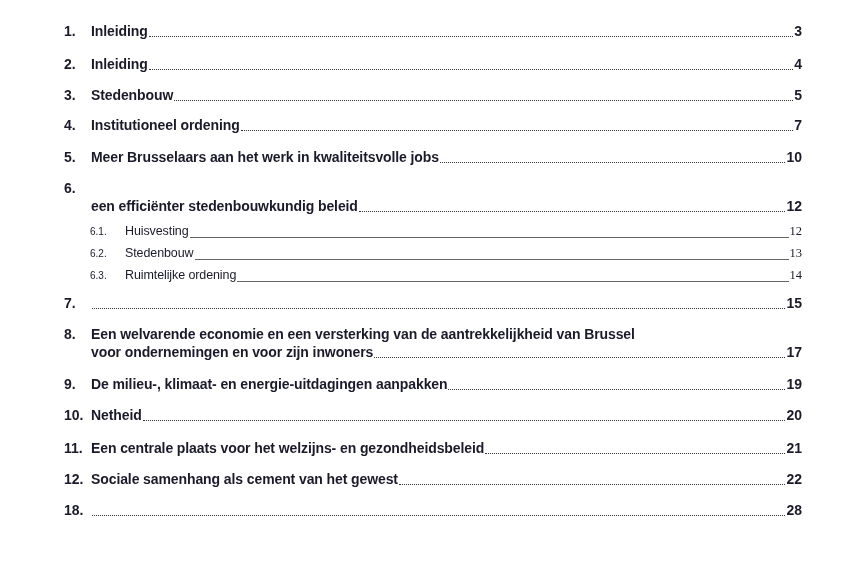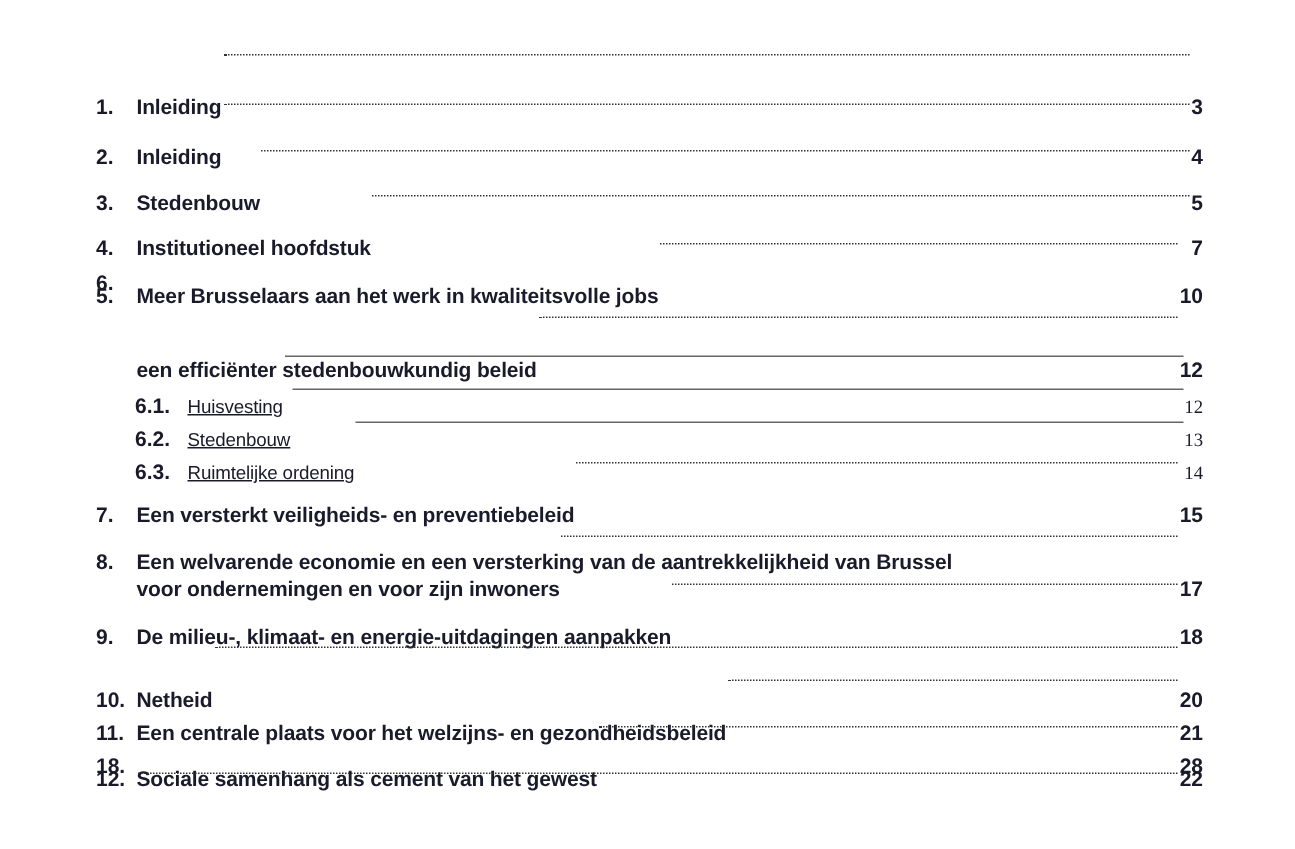--- a/index.html
+++ b/index.html
@@ -5,30 +5,30 @@
   html, body { margin: 0; padding: 0; background: #ffffff; }
   body {
     width: 863px; height: 566px; position: relative; overflow: hidden;
     font-family: "Liberation Sans", "DejaVu Sans", sans-serif;
     color: #1a1a2a;
   }
   .toc { position: absolute; left: 0; top: 0; width: 863px; }
   .entry { position: absolute; left: 64px; width: 738px; }
   .row { display: flex; align-items: baseline; height: 18px; }
   .num { flex: 0 0 27px; font-weight: bold; font-size: 14px; }
-  .title { font-weight: bold; font-size: 14px; white-space: nowrap; letter-spacing: -0.1px; margin-top: 40px; }
+  .title { font-weight: bold; font-size: 14px; white-space: nowrap; letter-spacing: -0.1px; }
   .leader {
     flex: 1 1 auto; height: 1px; margin: 0 1px; align-self: flex-end;
     margin-bottom: 4px;
     border-bottom: 1px dotted #333;
   }
   .page { font-weight: bold; font-size: 14px; text-align: right; white-space: nowrap; }
   .sub { position: absolute; left: 90px; width: 712px; }
-  .sub .num { flex: 0 0 35px; font-weight: bold; font-size: 14px; }
-  .sub .title { font-weight: normal; font-size: 12.5px; text-decoration: underline; }
+  .sub .num { flex: 0 0 35px; font-weight: normal; font-size: 10px; }
+  .sub .title { font-weight: normal; font-size: 12.5px; }
   .sub .leader { border-bottom: 1px solid #666; margin-bottom: 4px; }
   .sub .page { font-weight: normal; font-size: 12.5px; font-family: "Liberation Serif", "DejaVu Serif", serif; }
 </style>
 </head>
 <body>
 
 <div class="toc">
 
   <div class="entry" style="top:23px">
     <div class="row">
@@ -53,21 +53,21 @@
         <span class="num">3.</span>
         <span class="title">Stedenbouw</span>
         <span class="leader"></span>
         <span class="page">5</span>
       </div>
   </div>
 
   <div class="entry" style="top:117px">
     <div class="row">
         <span class="num">4.</span>
-        <span class="title">Institutioneel hoofdstuk</span>
+        <span class="title">Institutioneel ordening</span>
         <span class="leader"></span>
         <span class="page">7</span>
       </div>
   </div>
 
   <div class="entry" style="top:149px">
     <div class="row">
         <span class="num">5.</span>
         <span class="title">Meer Brusselaars aan het werk in kwaliteitsvolle jobs</span>
         <span class="leader"></span>
@@ -108,21 +108,20 @@
         <span class="num">6.3.</span>
         <span class="title">Ruimtelijke ordening</span>
         <span class="leader"></span>
         <span class="page">14</span>
       </div>
   </div>
 
   <div class="entry" style="top:295px">
     <div class="row">
         <span class="num">7.</span>
-        <span class="title">Een versterkt veiligheids- en preventiebeleid</span>
         <span class="leader"></span>
         <span class="page">15</span>
       </div>
   </div>
 
   <div class="entry" style="top:326px">
     <div class="row">
         <span class="num">8.</span>
         <span class="title">Een welvarende economie en een versterking van de aantrekkelijkheid van Brussel</span>
       </div>
@@ -132,25 +131,25 @@
         <span class="leader"></span>
         <span class="page">17</span>
       </div>
   </div>
 
   <div class="entry" style="top:376px">
     <div class="row">
         <span class="num">9.</span>
         <span class="title">De milieu-, klimaat- en energie-uitdagingen aanpakken</span>
         <span class="leader"></span>
-        <span class="page">18</span>
+        <span class="page">19</span>
       </div>
   </div>
 
-  <div class="entry" style="top:418px">
+  <div class="entry" style="top:407px">
     <div class="row">
         <span class="num">10.</span>
         <span class="title">Netheid</span>
         <span class="leader"></span>
         <span class="page">20</span>
       </div>
   </div>
 
   <div class="entry" style="top:440px">
     <div class="row">

